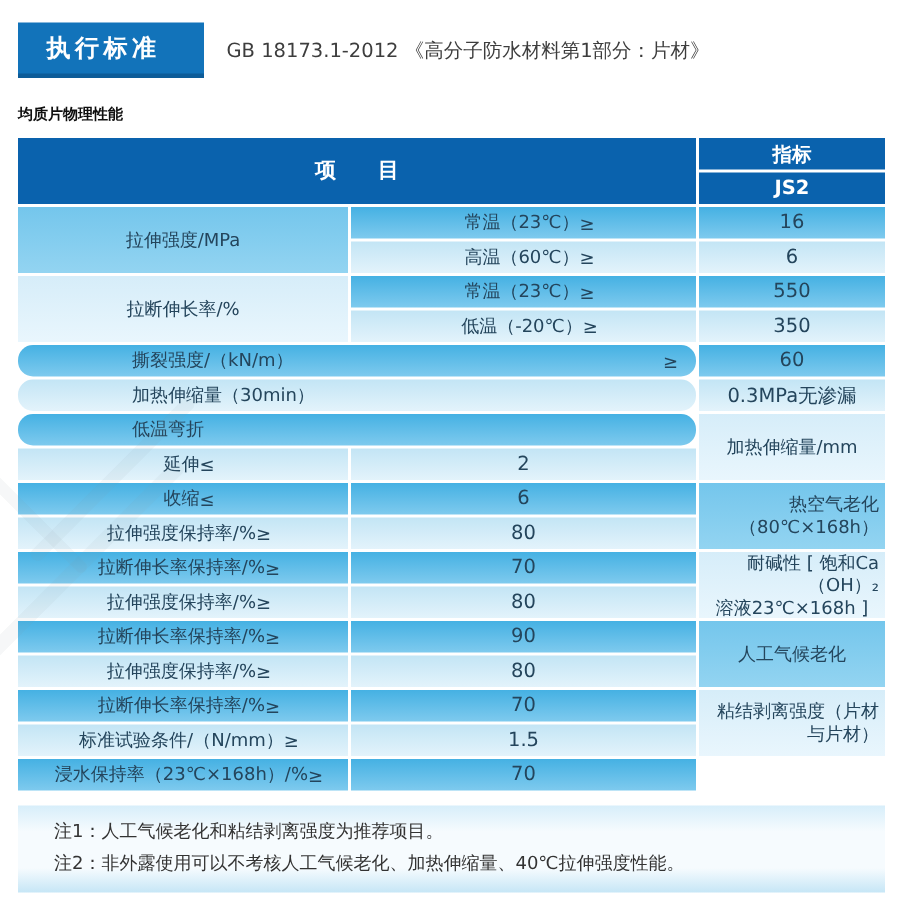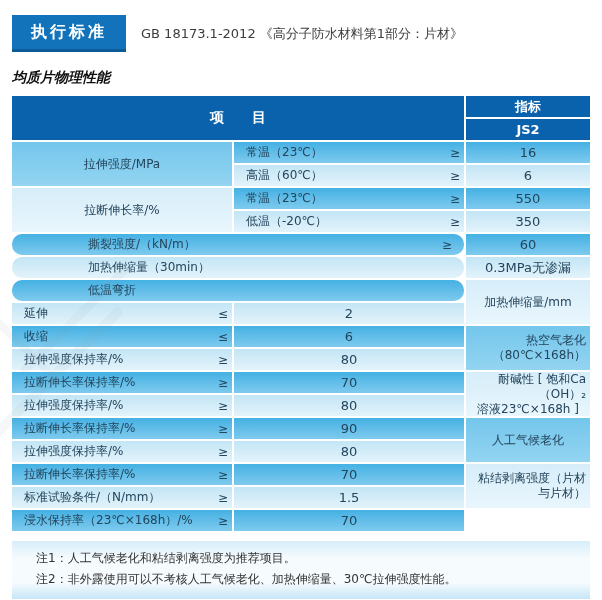--- a/index.html
+++ b/index.html
@@ -14,43 +14,43 @@
   .watermark{position:absolute;left:-30px;top:240px;width:260px;height:220px;
     pointer-events:none;opacity:.6;}
   .wm-stroke{position:absolute;background:rgba(130,150,160,0.12);border-radius:4px;}
   .wm-a{width:200px;height:10px;transform:rotate(-45deg);left:-20px;top:120px;}
   .wm-b{width:150px;height:9px;transform:rotate(-45deg);left:30px;top:60px;}
   .wm-c{width:90px;height:8px;transform:rotate(45deg);left:10px;top:90px;}
 
   .topbar{display:flex;align-items:center;margin:15px 12px 0 12px;}
   .badge{
     background:#1273ba;color:#ffffff;font-weight:bold;font-size:16px;
-    letter-spacing:3px;padding:7px 19px 6px 19px;
+    letter-spacing:3px;padding:7px 29px 6px 19px;
     border-bottom:3px solid #0d5c98;white-space:nowrap;
   }
   .standard-text{margin-left:15px;color:#3d3d3d;font-size:13px;}
 
-  .section-title{margin:17px 12px 9px 12px;font-size:14px;font-weight:bold;color:#0f0f0f;font-style:italic;}
+  .section-title{margin:17px 12px 9px 12px;font-size:10px;font-weight:bold;color:#0f0f0f;}
 
   .tbl{margin:0 12px;width:492px;}
   .thead{display:grid;grid-template-columns:452px 124px;gap:2px;background:#fff;margin-bottom:2px;}
   .th{background:#0a62ad;color:#fff;font-weight:bold;}
   .th-item{height:44px;display:flex;align-items:center;justify-content:center;font-size:14px;}
   .th-right{display:flex;flex-direction:column;gap:2px;background:#fff;}
   .th-sub{height:21px;display:flex;align-items:center;justify-content:center;font-size:13px;}
 
   .tbody{display:grid;grid-template-columns:220px 230px 124px;grid-auto-rows:21px;gap:2px;background:#fff;}
   .cell{display:flex;align-items:center;font-size:12px;}
   .med{background:linear-gradient(180deg,#45b1e3 0%,#7ecaee 100%);}
   .light{background:linear-gradient(180deg,#c3e5f5 0%,#e3f3fb 100%);}
   .gmed{background:linear-gradient(180deg,#74c6ec 0%,#93d4f1 100%);}
   .glight{background:linear-gradient(180deg,#d6edf9 0%,#e9f6fd 100%);}
   .span2{grid-row:span 2;}
   .group{justify-content:center;text-align:right;flex-direction:column;line-height:1.25;padding:0 4px;}
-  .sub{justify-content:space-between;padding:0 4px 0 12px;}
+  .sub{justify-content:center;padding:0 4px 0 12px;}
   .merged{grid-column:1 / span 2;justify-content:space-between;padding:0 12px 0 76px;border-radius:10px;}
   .cmp{font-size:12px;}
   .val{justify-content:center;font-size:13px;}
 
   .notes{
     margin:10px 12px 0 12px;width:554px;padding:7px 0 9px 24px;
     background:linear-gradient(180deg,#d7eefa 0%,#f6fbfe 30%,#f6fbfe 72%,#c6e6f6 100%);
     font-size:12px;color:#333;line-height:1.75;
   }
 </style>
@@ -198,16 +198,16 @@
           <span>浸水保持率（23℃×168h）/%</span>
           <span class="cmp">≥</span>
         </div>
       <div class="cell val med">70</div>
 
     </div>
   </div>
 
   <div class="notes">
     <div>注1：人工气候老化和粘结剥离强度为推荐项目。</div>
-    <div>注2：非外露使用可以不考核人工气候老化、加热伸缩量、30℃拉伸强度性能。</div>
+    <div>注2：非外露使用可以不考核人工气候老化、加热伸缩量、40℃拉伸强度性能。</div>
   </div>
 
 </div>
 
 </body></html>

